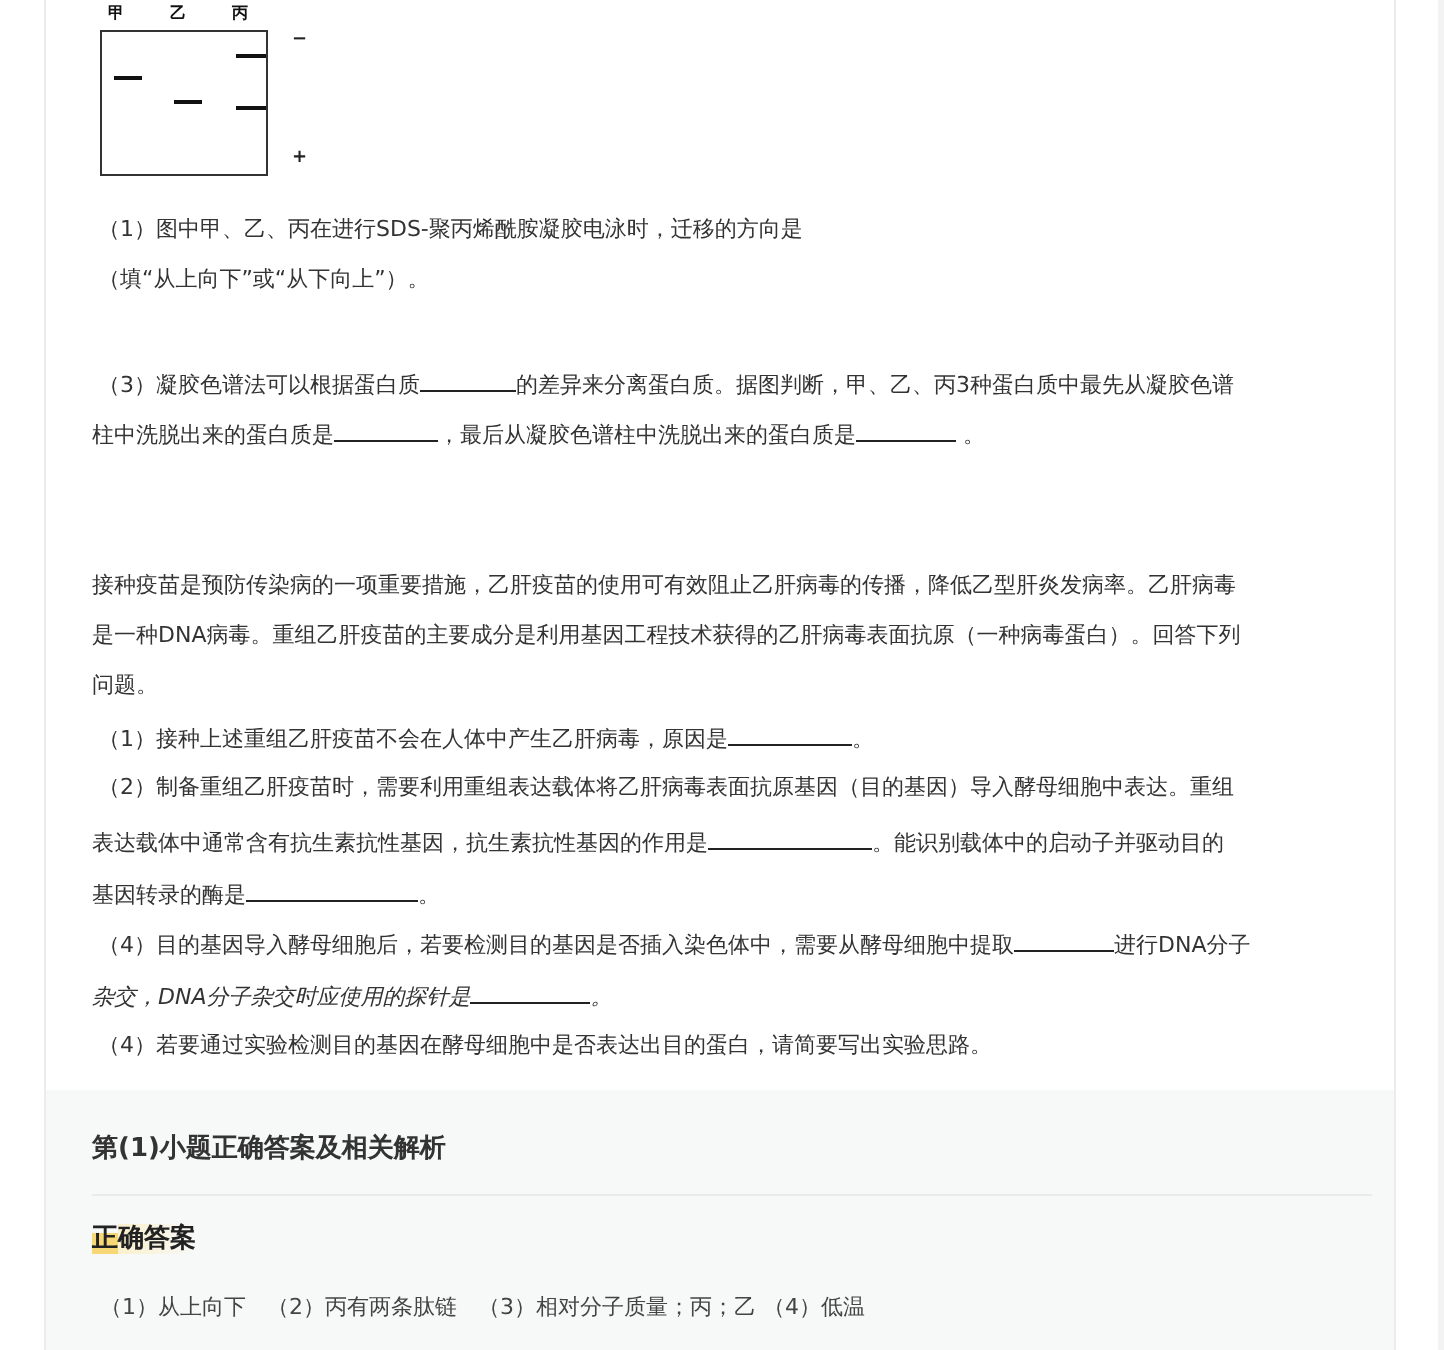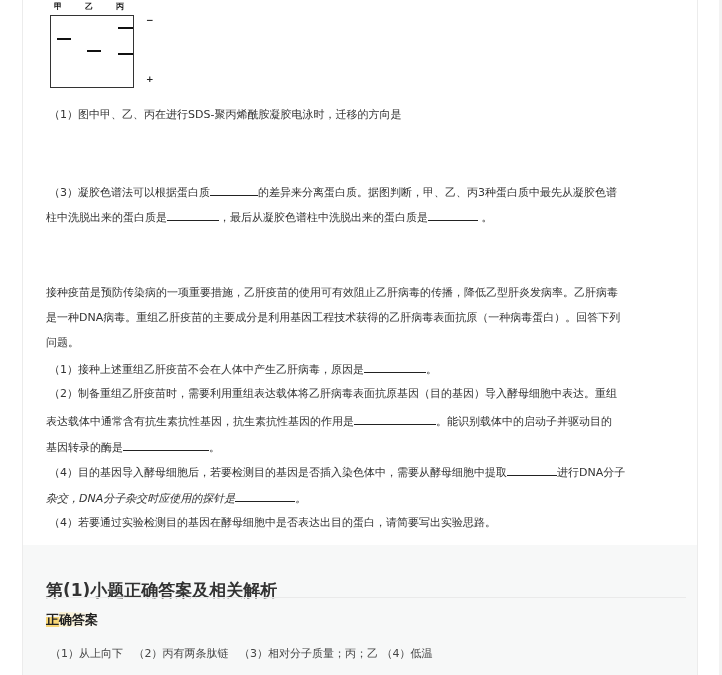--- a/index.html
+++ b/index.html
@@ -84,25 +84,24 @@
       left: 0;
       top: 545px;
       width: 674px;
       height: 130px;
       background: #f7f8f8;
     }
     .ans-heading {
       position: absolute;
       left: 23px;
       top: 23px;
-      font-size: 17px;
+      font-size: 13px;
       color: #333;
       font-weight: bold;
       line-height: 14px;
-      margin-top: 15px;
     }
     .ans-divider {
       position: absolute;
       left: 23px;
       top: 52px;
       width: 640px;
       height: 1px;
       background: #eaeaea;
     }
     .ans-title {
@@ -143,20 +142,21 @@
       <div class="band" style="left:6px; top:22px; width:14px;"></div>
       <div class="band" style="left:36px; top:34px; width:14px;"></div>
       <div class="band" style="left:67px; top:11px; width:15px;"></div>
       <div class="band" style="left:67px; top:37px; width:15px;"></div>
     </div>
     <span class="pole" style="left:96px; top:15px;">−</span>
     <span class="pole" style="left:96px; top:74px;">+</span>
   </div>
 
   <div class="q" style="top:108px;">（1）图中甲、乙、丙在进行SDS-聚丙烯酰胺凝胶电泳时，迁移的方向是</div>
+  <div class="q" style="top:133px;">（填“从上向下”或“从下向上”）。</div>
   <div class="q" style="top:184px;">
     <span>（3）凝胶色谱法可以根据蛋白质</span><span class="blank" style="width:48px;"></span><span>的差异来分离蛋白质。据图判断，甲、乙、丙3种蛋白质中最先从凝胶色谱</span>
   </div>
   <div class="q" style="left:23px; top:209px;">
     <span>柱中洗脱出来的蛋白质是</span><span class="blank" style="width:52px;"></span><span>，最后从凝胶色谱柱中洗脱出来的蛋白质是</span><span class="blank" style="width:50px;"></span><span> 。</span>
   </div>
 
   <div class="q" style="left:23px; top:286px;">接种疫苗是预防传染病的一项重要措施，乙肝疫苗的使用可有效阻止乙肝病毒的传播，降低乙型肝炎发病率。乙肝病毒</div>
   <div class="q" style="left:23px; top:311px;">是一种DNA病毒。重组乙肝疫苗的主要成分是利用基因工程技术获得的乙肝病毒表面抗原（一种病毒蛋白）。回答下列</div>
   <div class="q" style="left:23px; top:336px;">问题。</div>

